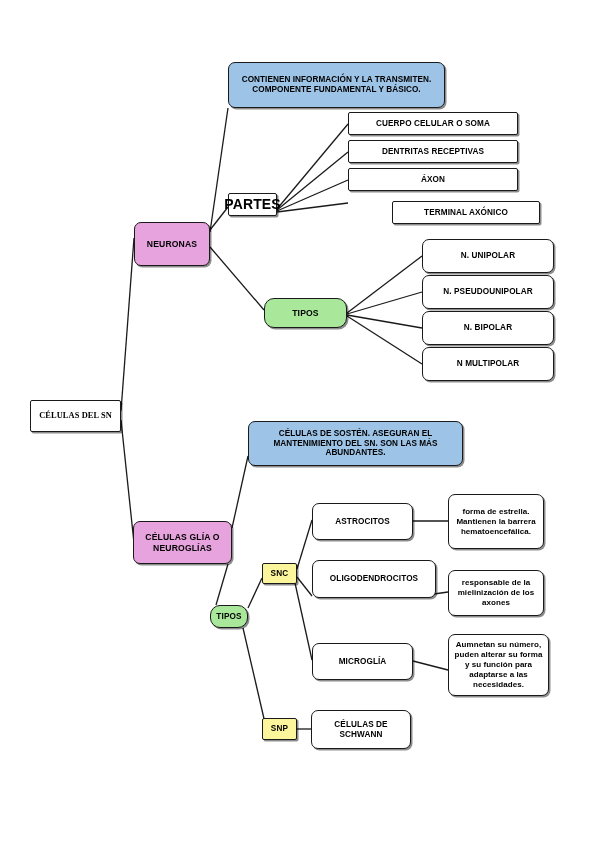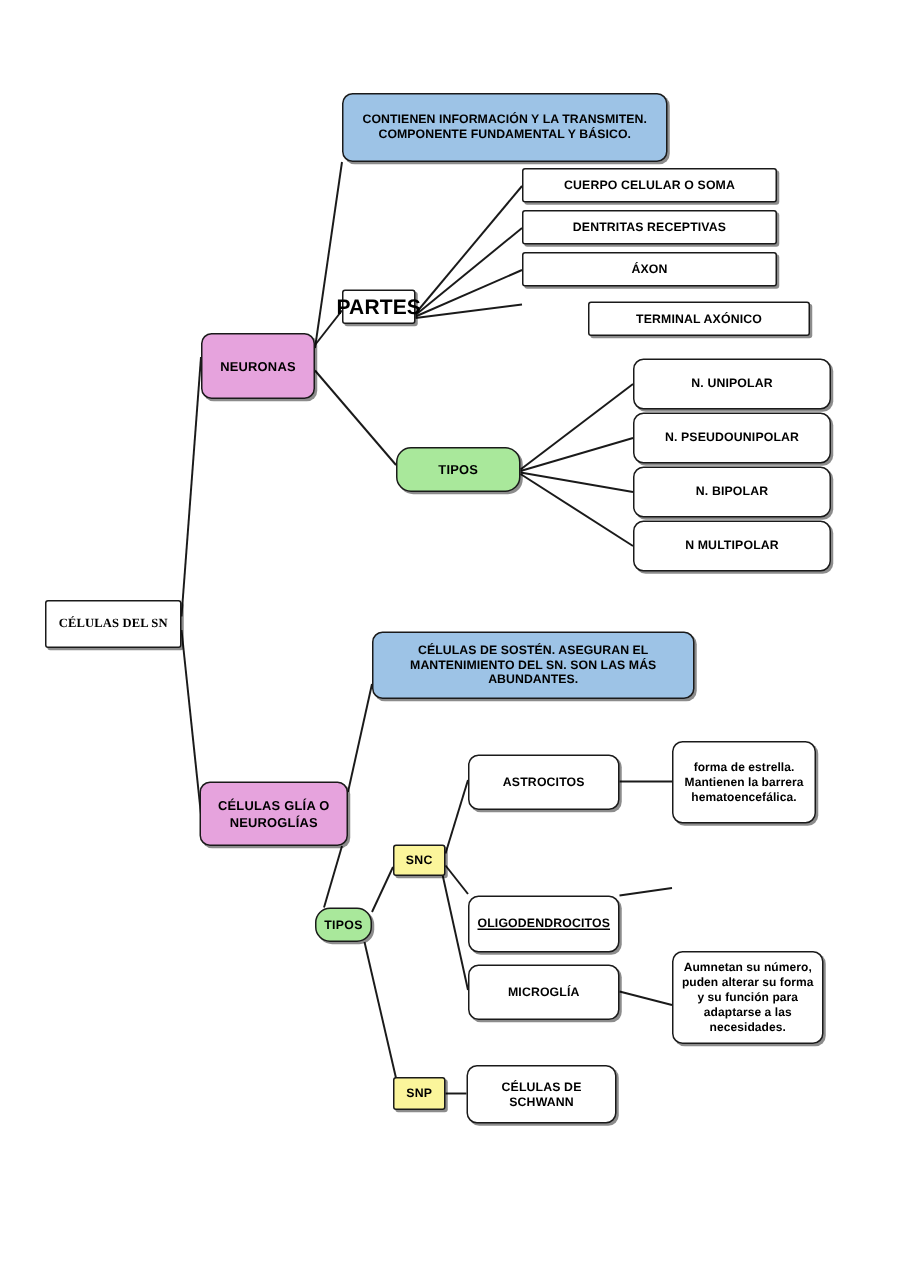--- a/index.html
+++ b/index.html
@@ -133,21 +133,22 @@
 
   <div class="node rounded blue fs-desc" style="left:248px; top:421px; width:215px; height:45px;text-align:center;">CÉLULAS DE SOSTÉN. ASEGURAN EL MANTENIMIENTO DEL SN. SON LAS MÁS ABUNDANTES.</div>
 
   <div class="node sq green fs-tag" style="left:210px; top:605px; width:38px; height:23px;">TIPOS</div>
 
   <div class="node sq yellow fs-tag" style="left:262px; top:563px; width:35px; height:21px;">SNC</div>
 
   <div class="node rounded white fs-leaf" style="left:312px; top:503px; width:101px; height:37px;">ASTROCITOS</div>
   <div class="node rounded white note fs-note" style="left:448px; top:494px; width:96px; height:55px;">forma de estrella. Mantienen la barrera hematoencefálica.</div>
 
-  <div class="node rounded white fs-leaf" style="left:312px; top:597px; width:101px; height:38px;text-decoration:underline;">OLIGODENDROCITOS</div>
+  <div class="node rounded white fs-leaf" style="left:312px; top:560px; width:124px; height:38px;">OLIGODENDROCITOS</div>
+  <div class="node rounded white note fs-note" style="left:448px; top:570px; width:96px; height:46px;">responsable de la mielinización de los axones</div>
 
   <div class="node rounded white fs-leaf" style="left:312px; top:643px; width:101px; height:37px;">MICROGLÍA</div>
   <div class="node rounded white note fs-note" style="left:448px; top:634px; width:101px; height:62px;">Aumnetan su número, puden alterar su forma y su función para adaptarse a las necesidades.</div>
 
   <div class="node sq yellow fs-tag" style="left:262px; top:718px; width:35px; height:22px;">SNP</div>
 
   <div class="node rounded white fs-leaf" style="left:311px; top:710px; width:100px; height:39px;">CÉLULAS DE SCHWANN</div>
 
 </div>
 

